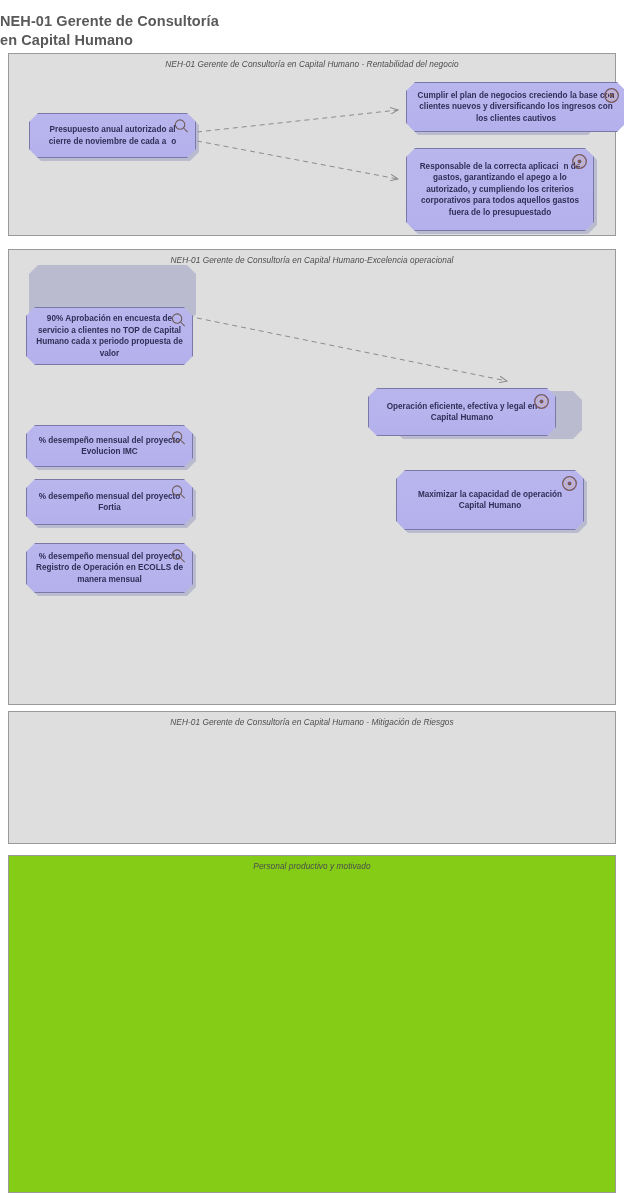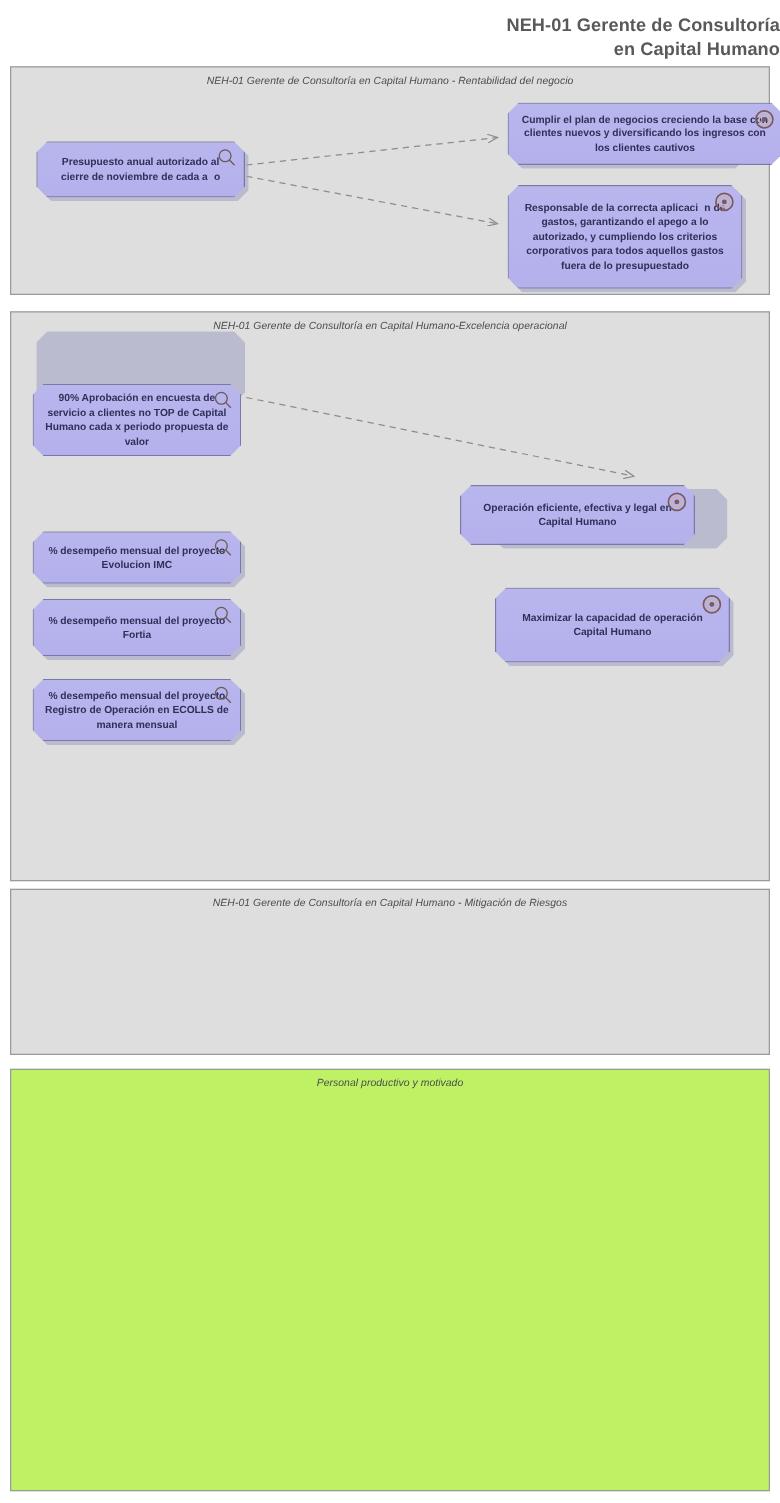--- a/index.html
+++ b/index.html
@@ -14,38 +14,38 @@
     font-family: "Liberation Sans", sans-serif;
     overflow: hidden;
   }
 
   
   .page-title {
     position: absolute;
     left: 0;
     top: 12px;
     width: 624px;
-    text-align: right;
+    text-align: left;
     font-size: 14.5px;
     font-weight: bold;
     color: #595959;
     line-height: 19px;
     letter-spacing: 0.1px;
   }
   .page-title .t-line { display: block; }
 
   
   .group {
     position: absolute;
     background: #dedede;
     border: 1px solid #9a9a9a;
     box-sizing: border-box;
   }
   .group.plain {
-    background: #bef264;
+    background: #84cc16;
     border: 1px solid #9a9a9a;
   }
   .group-title {
     position: absolute;
     left: 0;
     top: 5px;
     width: 100%;
     text-align: center;
     font-size: 8.3px;
     color: #4d4d4d;

